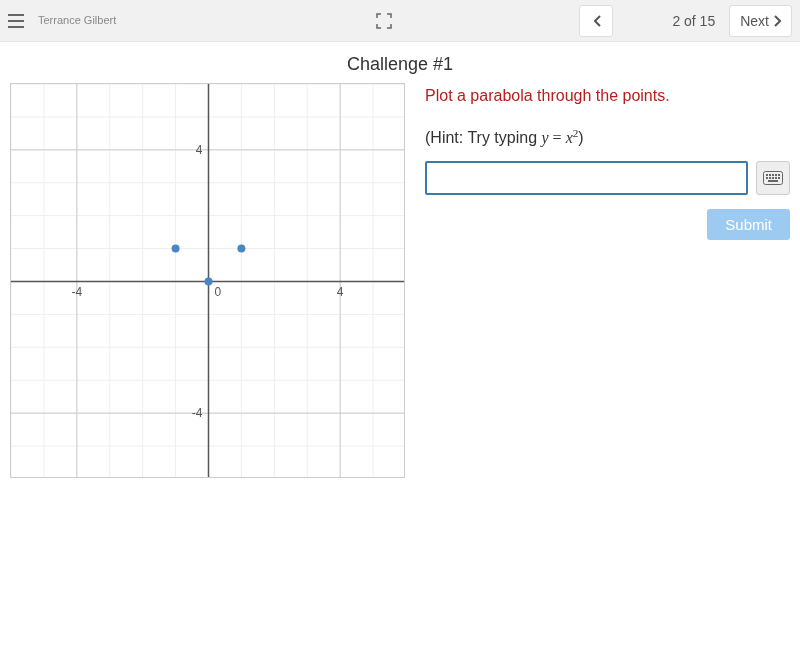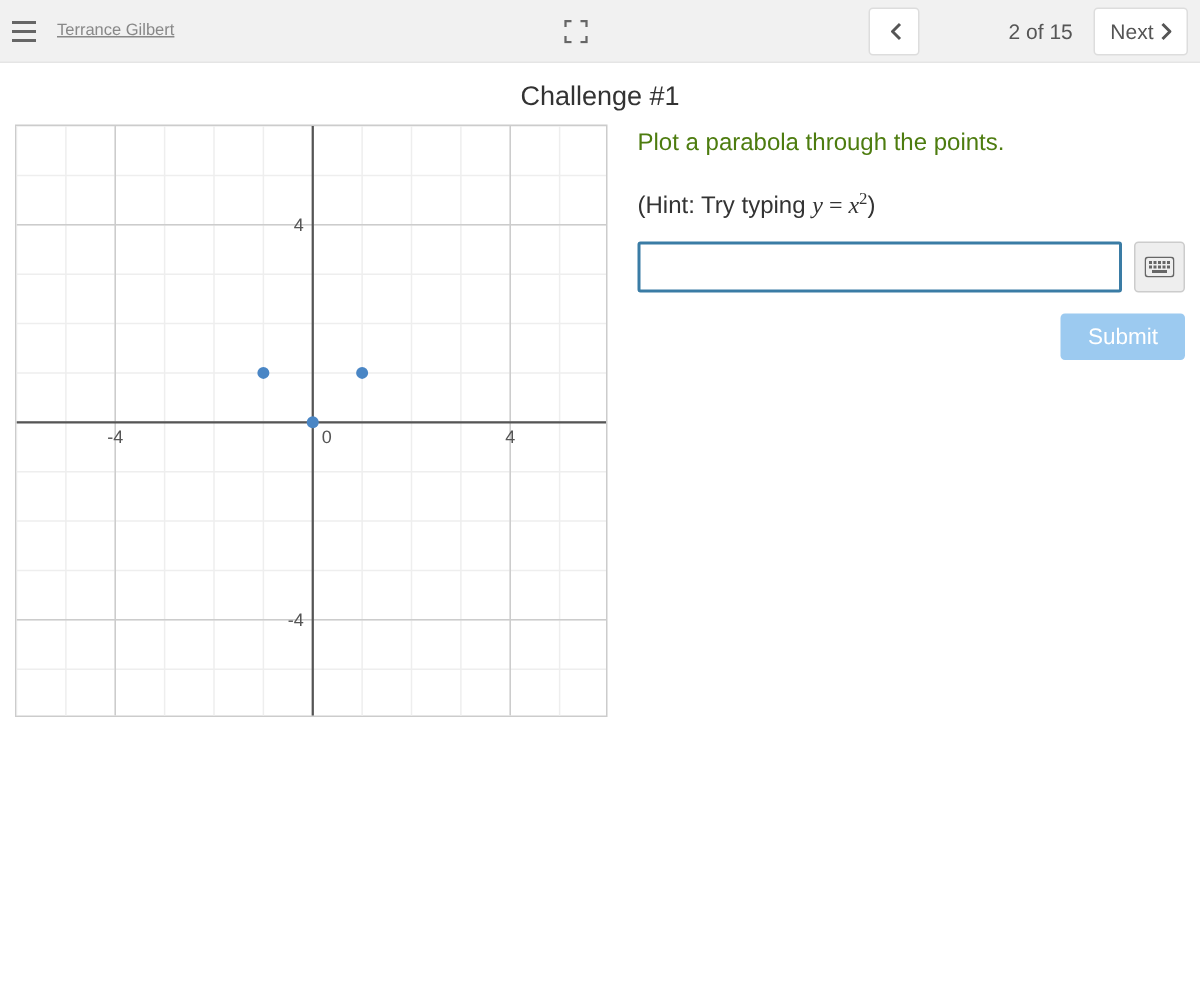--- a/index.html
+++ b/index.html
@@ -18,21 +18,21 @@
     padding: 0 8px;
   }
   .hamburger {
     width: 22px; height: 22px;
     display: flex; flex-direction: column; justify-content: center; gap: 4px;
     cursor: pointer; margin-right: 8px;
   }
   .hamburger span { height: 2px; width: 16px; background:#666; display:block; }
   .title-block { display:flex; flex-direction:column; line-height:1.15; }
   .activity-title { font-size:15px; color:#555; }
-  .student-name { font-size:11px; color:#888;text-decoration:underline; }
+  .student-name { font-size:11px; color:#888; }
   .header-spacer { flex:1; }
   .fullscreen-btn {
     width:30px; height:30px; display:flex; align-items:center; justify-content:center;
     cursor:pointer; color:#666;
   }
   .nav-group { display:flex; align-items:center; gap:6px; margin-left:auto; }
   .nav-btn {
     background:#fff; border:1px solid #ddd; border-radius:3px;
     height:32px; min-width:34px; padding:0 10px;
     display:flex; align-items:center; justify-content:flex-end; gap:4px;
@@ -45,21 +45,21 @@
     text-align:center; font-size:18px; font-weight:400;
     padding:12px 0 8px;
   }
 
   
   .content { display:flex; padding:0 10px; gap:20px; }
   .graph-wrap { width:395px; }
   svg.graph { border:1px solid #ccc; background:#fff; display:block; }
 
   .right-panel { flex:1; padding-top:4px; }
-  .prompt { font-size:16px; color:#4d7c0f; margin-bottom:22px; }
+  .prompt { font-size:16px; color:#b91c1c; margin-bottom:22px; }
   .hint { font-size:16px; color:#333; font-family: "Times New Roman", serif; margin-bottom:14px; }
   .hint .sans { font-family: "Helvetica Neue", Arial, sans-serif; }
   .hint .math { font-style:italic; }
   .hint sup { font-size:0.7em; vertical-align:6px; font-style:normal; }
 
   .input-row { display:flex; align-items:stretch; gap:8px; margin-bottom:14px; }
   .equation-input {
     flex:1; height:34px; border:2px solid #3a7ca5; border-radius:2px;
     padding:4px 8px; font-size:16px; outline:none;
   }

